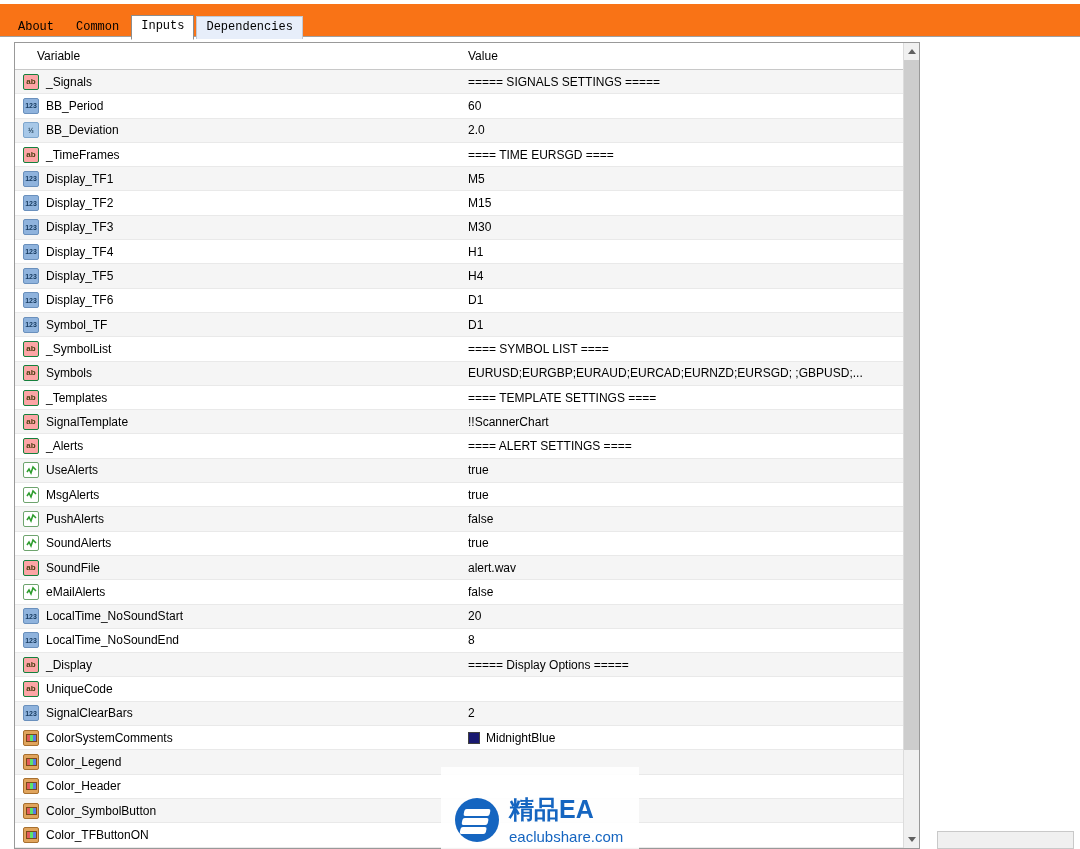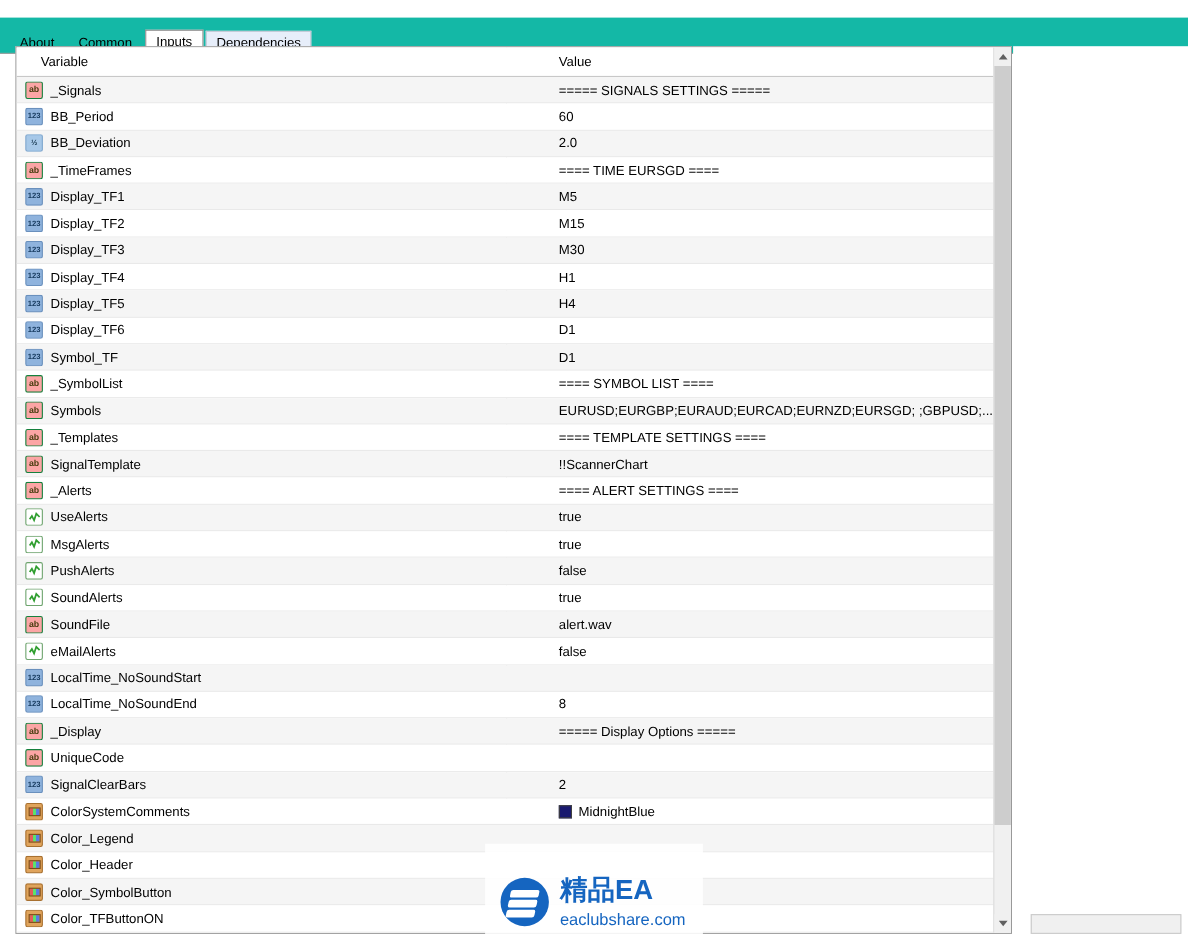--- a/index.html
+++ b/index.html
@@ -14,24 +14,25 @@
   }
   #app {
     position: relative;
     width: 1080px; height: 849px;
     background: #ffffff;
   }
 
   
   .tabbar {
     position: absolute;
-    left: 0; top: 16px;
+    left: 0; top: 4px;
     width: 1080px; height: 33px;
-    background: #14b8a6;
+    background: #f97316;
     border-bottom: 1px solid #a0a0a0;
+    font-family: Liberation Mono, monospace;
   }
   .tabs {
     position: absolute;
     left: 8px; top: 10px;
     display: flex;
     align-items: flex-end;
     gap: 2px;
   }
   .tab {
     padding: 3px 9px 4px 9px;
@@ -71,21 +72,20 @@
     position: absolute;
     left: 0; top: 0;
     width: 890px;
   }
   .row {
     display: flex;
     height: 24.3px;
     align-items: center;
     border-bottom: 1px solid #e9e9e9;
     font-size: 12px;
-    gap: 40px;
   }
   .row.alt { background: #f5f5f5; }
   .row.white { background: #ffffff; }
   .hdr {
     height: 27px;
     background: #ffffff;
     border-bottom: 1px solid #c8c8c8;
     font-size: 12px;
     color: #000;
   }
@@ -496,20 +496,23 @@
         <div class="cell-val">
             <span>false</span>
           </div>
       </div>
 
       <div class="row alt">
         <div class="cell-var">
           <span class="ico int">123</span>
           <span>LocalTime_NoSoundStart</span>
         </div>
+        <div class="cell-val">
+            <span>20</span>
+          </div>
       </div>
 
       <div class="row white">
         <div class="cell-var">
           <span class="ico int">123</span>
           <span>LocalTime_NoSoundEnd</span>
         </div>
         <div class="cell-val">
             <span>8</span>
           </div>

